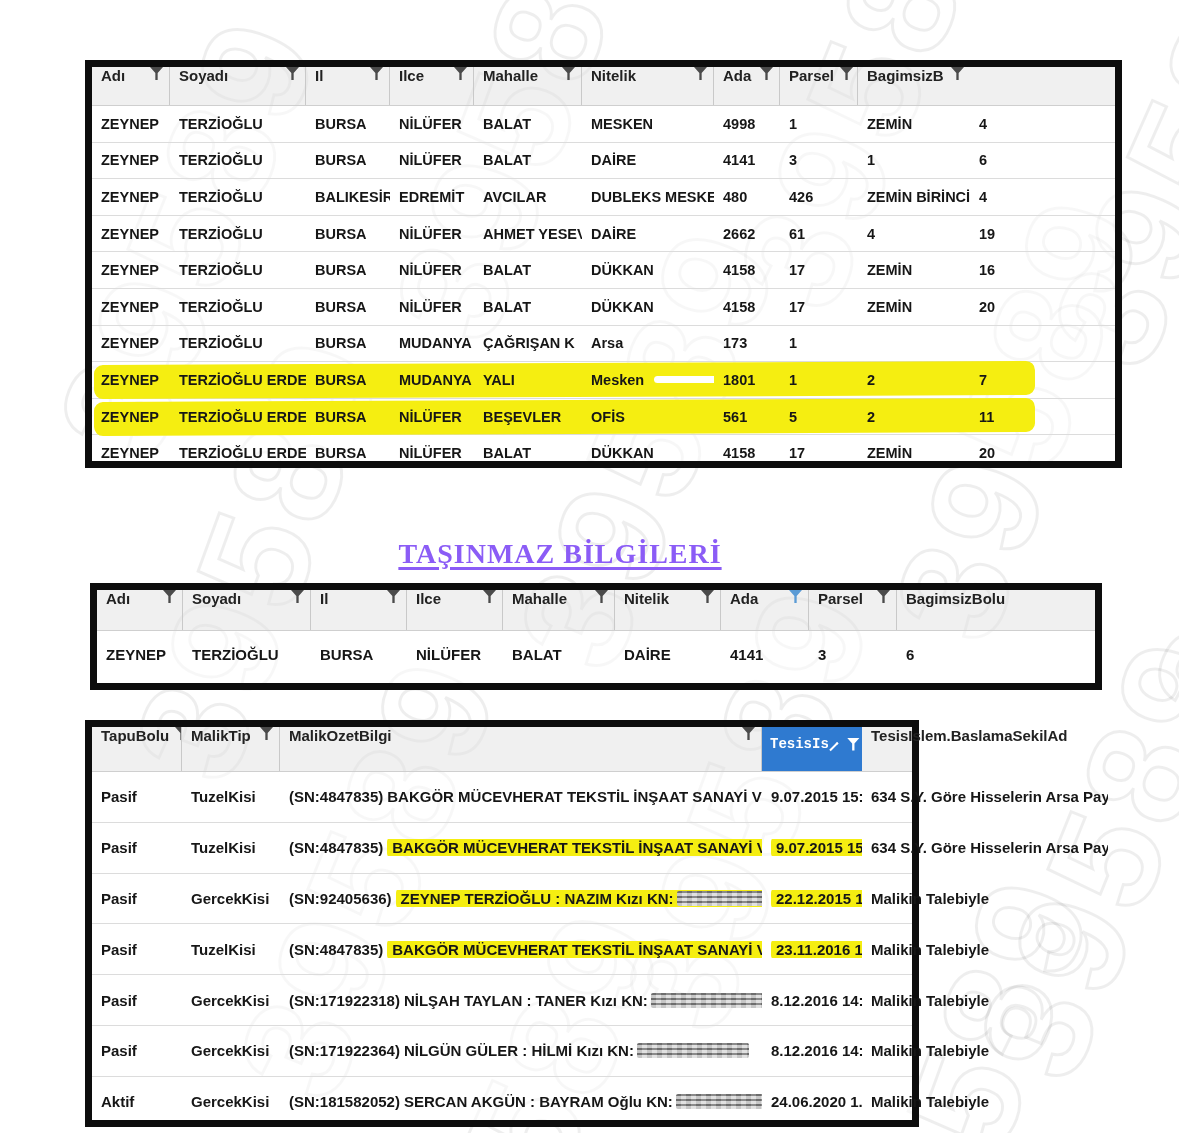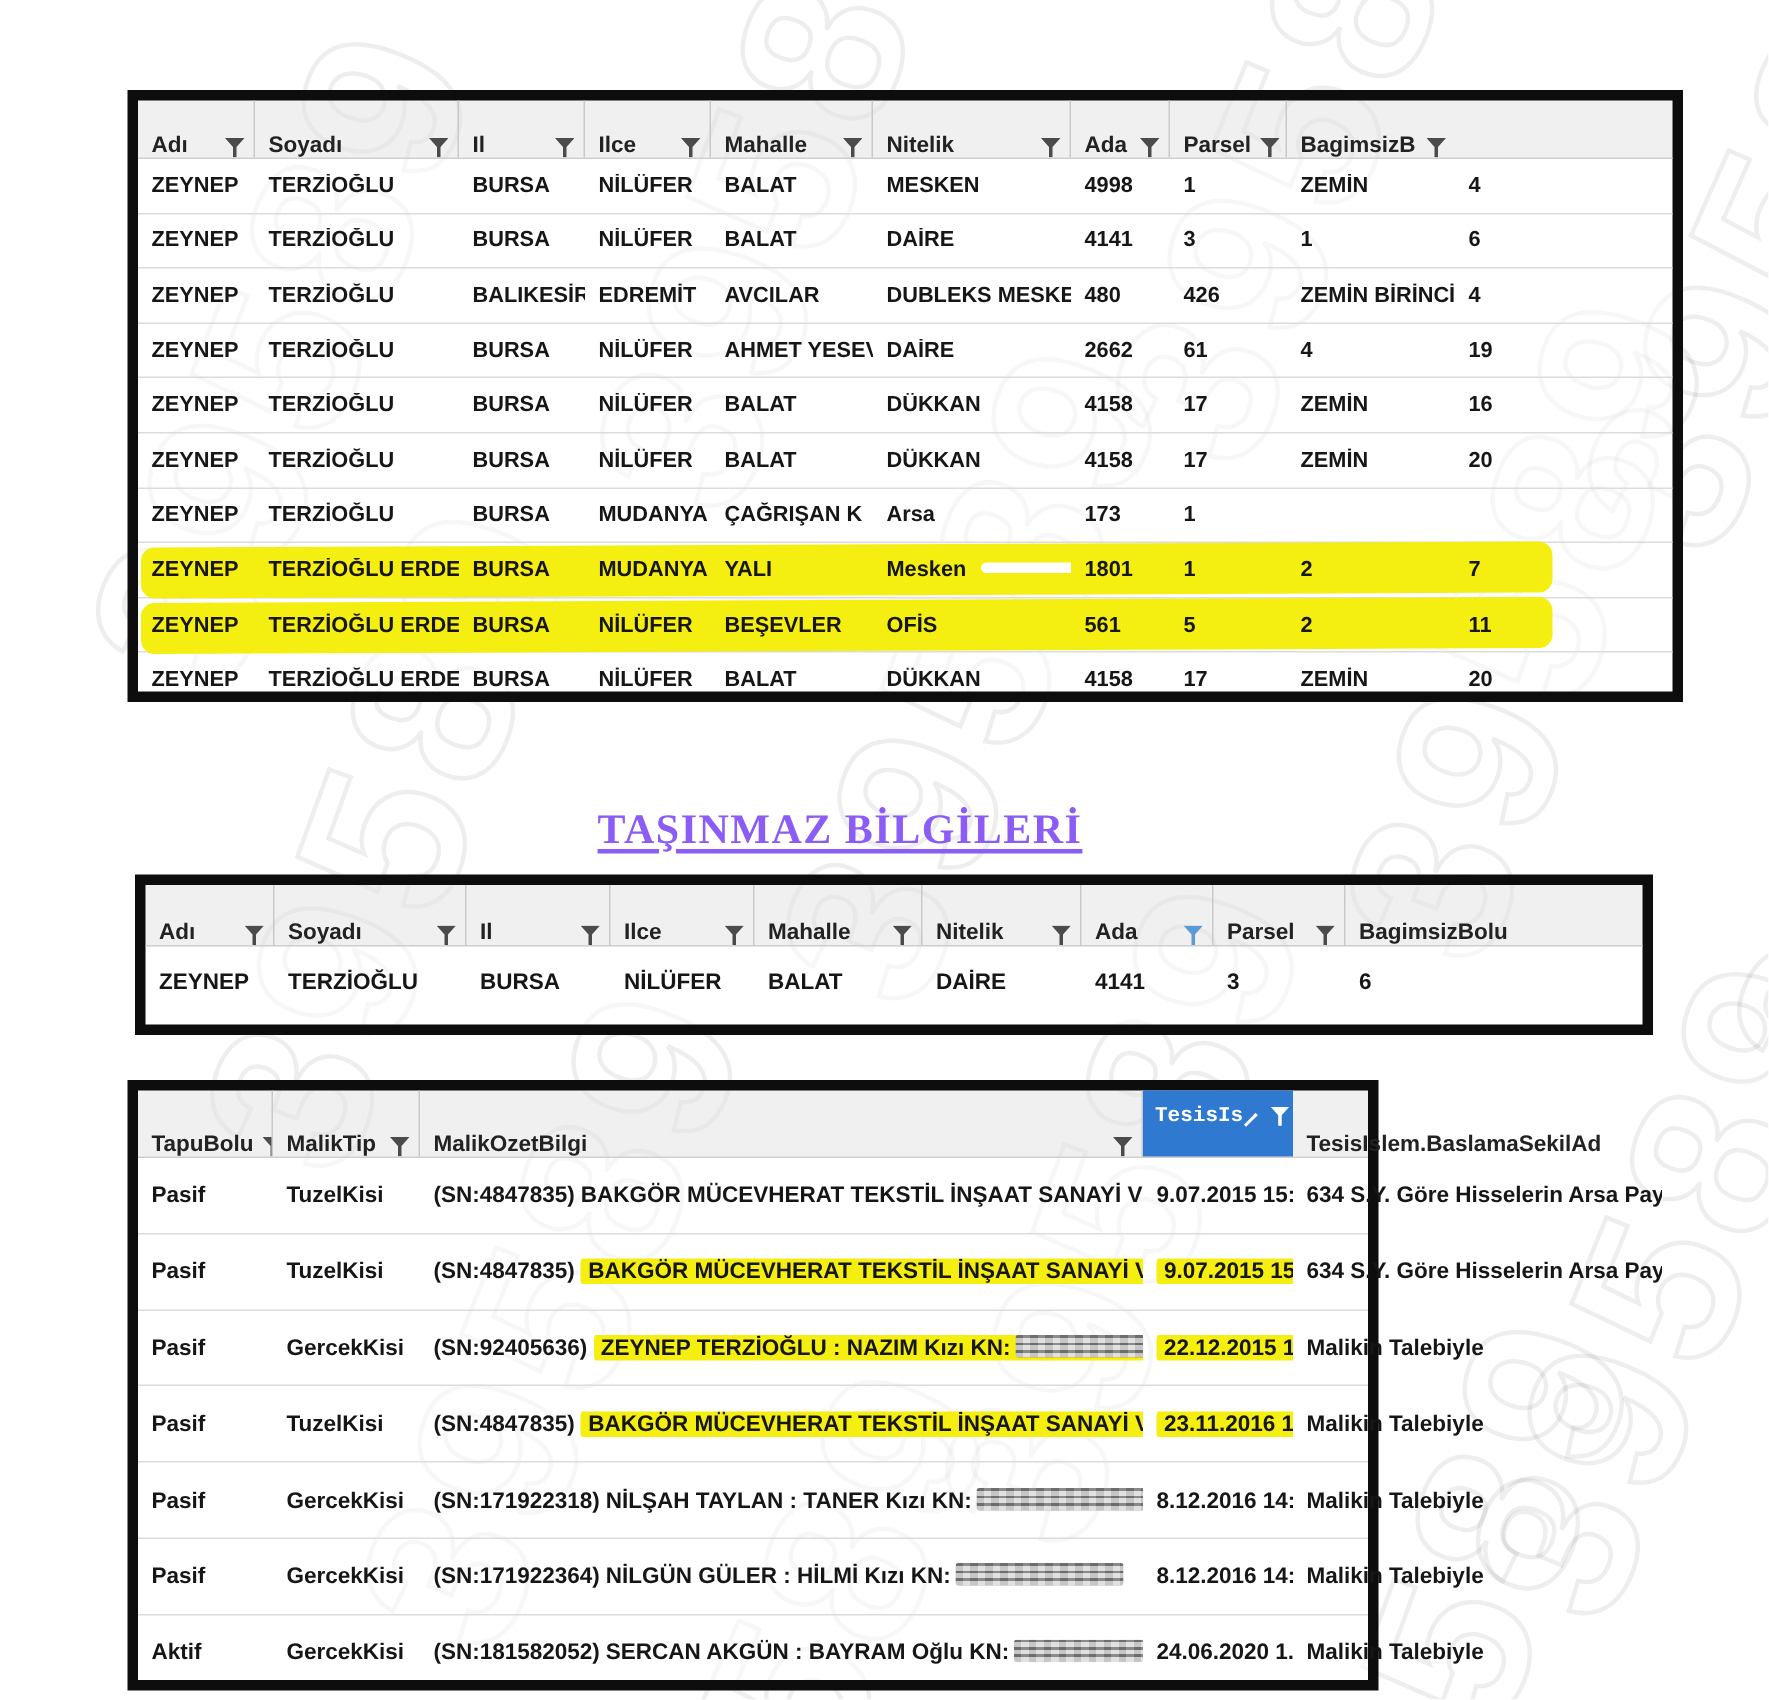--- a/index.html
+++ b/index.html
@@ -6,21 +6,21 @@
   body{background:#fff;}
   .page{position:relative;width:1179px;height:1133px;background:#ffffff;overflow:hidden;
         font-family:"Liberation Sans", sans-serif;color:#1b1b1b;}
   
   .wm{position:absolute;font-size:150px;font-weight:700;letter-spacing:8px;
       color:transparent;-webkit-text-stroke:3px rgba(0,0,0,0.065);
       transform:rotate(-68deg);white-space:nowrap;z-index:0;pointer-events:none;}
   
   .frame{position:absolute;border:7px solid #0d0d0d;background:rgba(255,255,255,0.55);z-index:2;box-sizing:border-box;}
   .thead{display:grid;align-items:center;background:rgba(0,0,0,0.06);border-bottom:1px solid #cfcfcf;}
-  .hc{display:flex;align-items:flex-end;justify-content:space-between;height:100%;
+  .hc{display:flex;align-items:flex-start;justify-content:space-between;height:100%;
       padding:0 6px 0 9px;border-right:1px solid #c9c9c9;box-sizing:border-box;overflow:hidden;}
   .hc:last-child{border-right:none;}
   .lbl{font-weight:700;font-size:15px;white-space:nowrap;color:#222;}
   .funnel{flex:0 0 auto;display:inline-block;width:13px;height:13px;background:#4b4b4b;margin-left:6px;
           clip-path:polygon(0 0,100% 0,59% 46%,59% 100%,41% 100%,41% 46%);}
   .funnel.blue{background:#5b9bd5;}
   .funnel.white{background:#ffffff;}
   .caret{display:inline-block;width:9px;height:9px;border-left:2.5px solid #fff;border-top:2.5px solid #fff;
          transform:rotate(45deg) translateY(3px);margin:0 4px 0 6px;}
   .row{display:grid;align-items:center;border-bottom:1px solid #dcdcdc;position:relative;}

